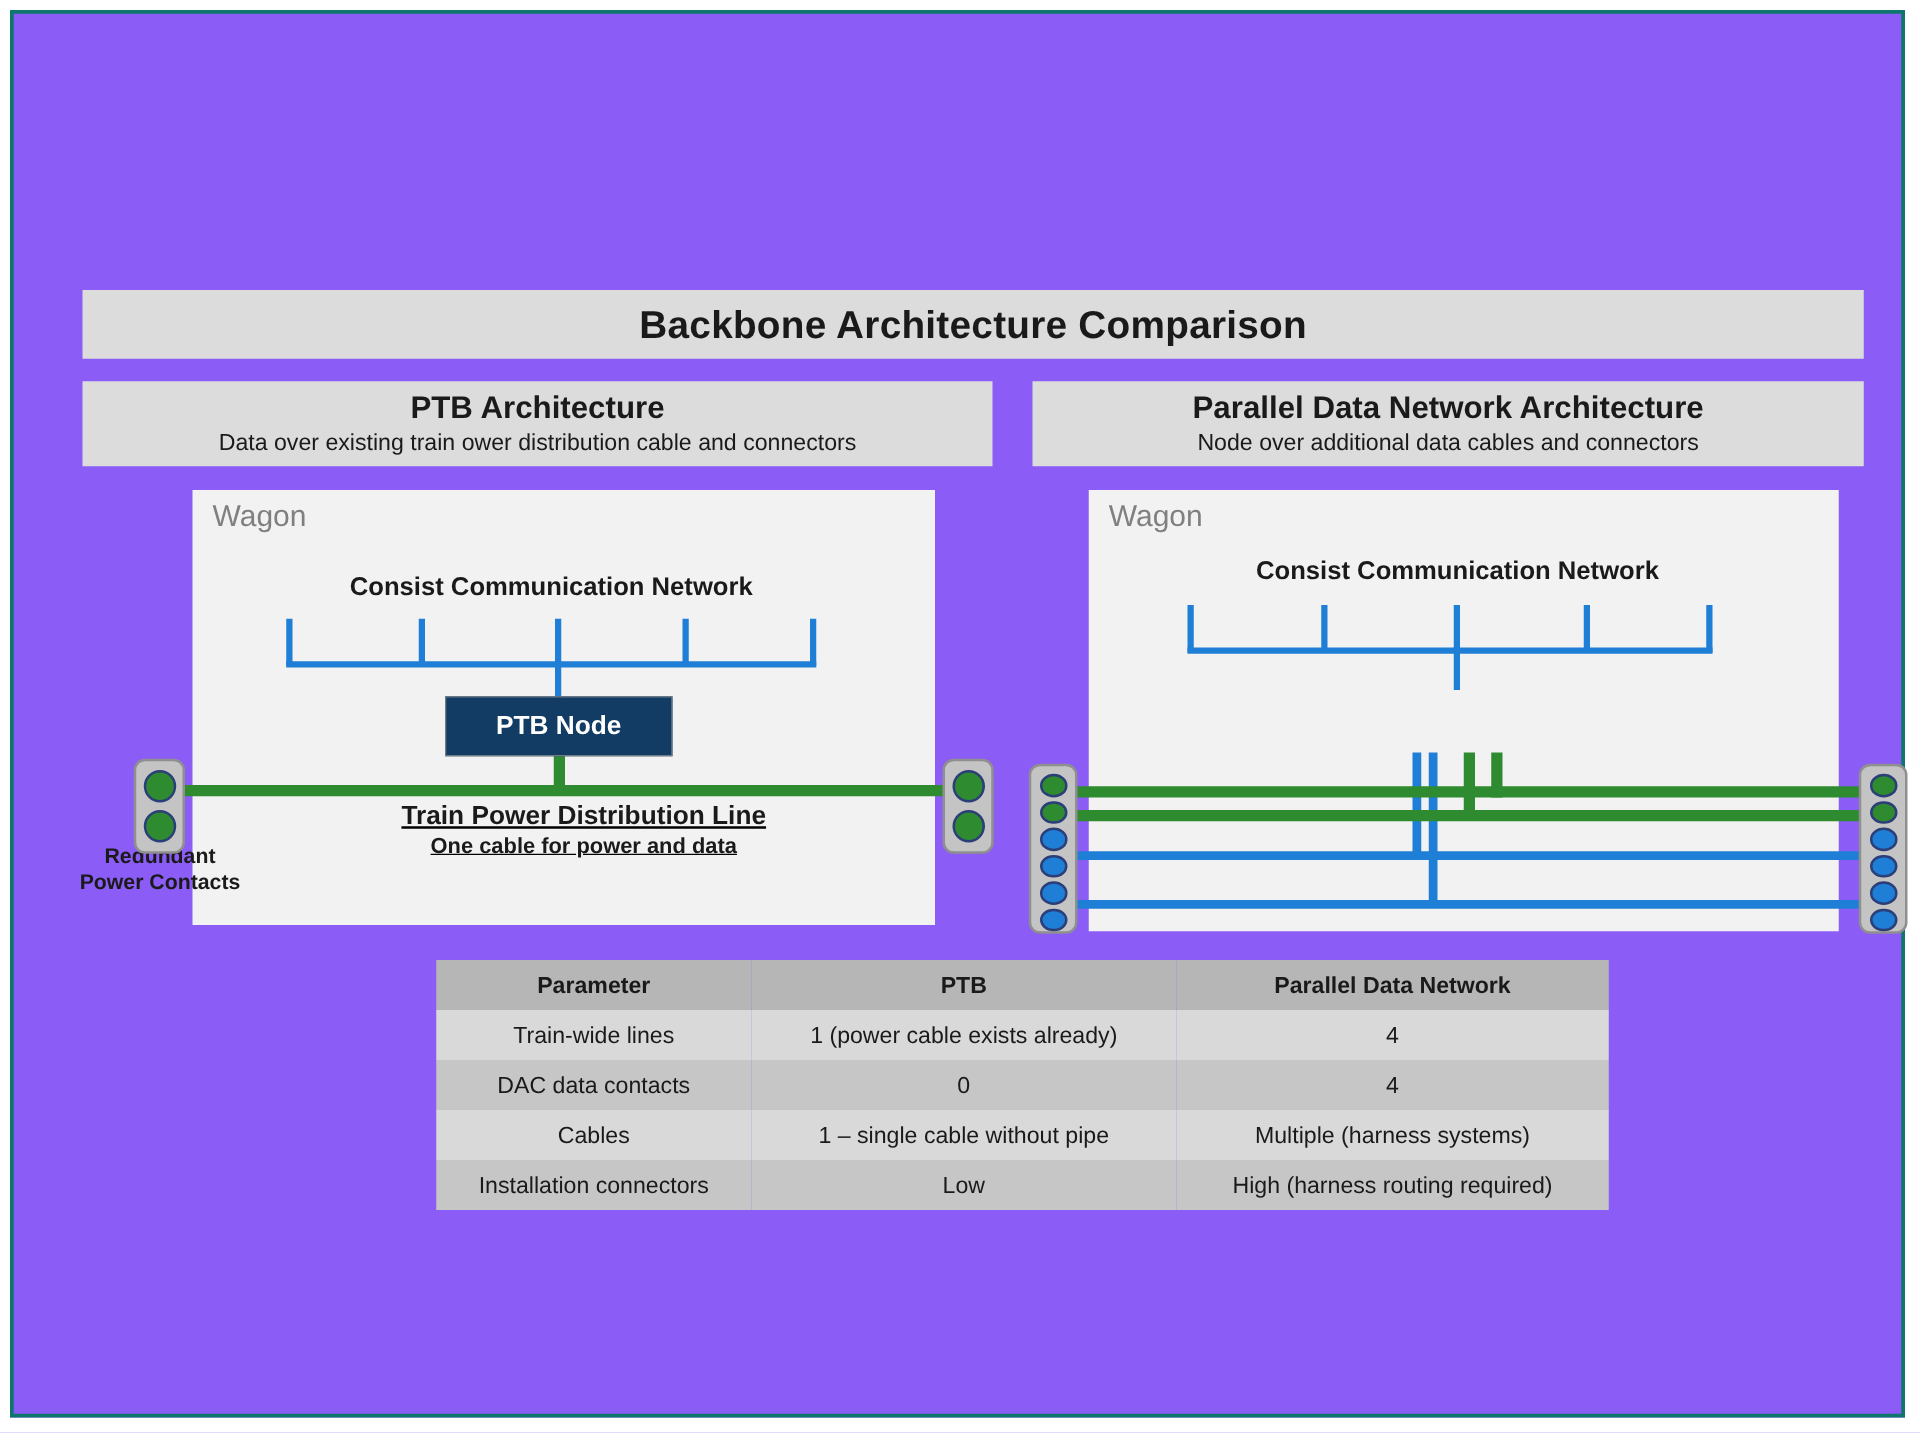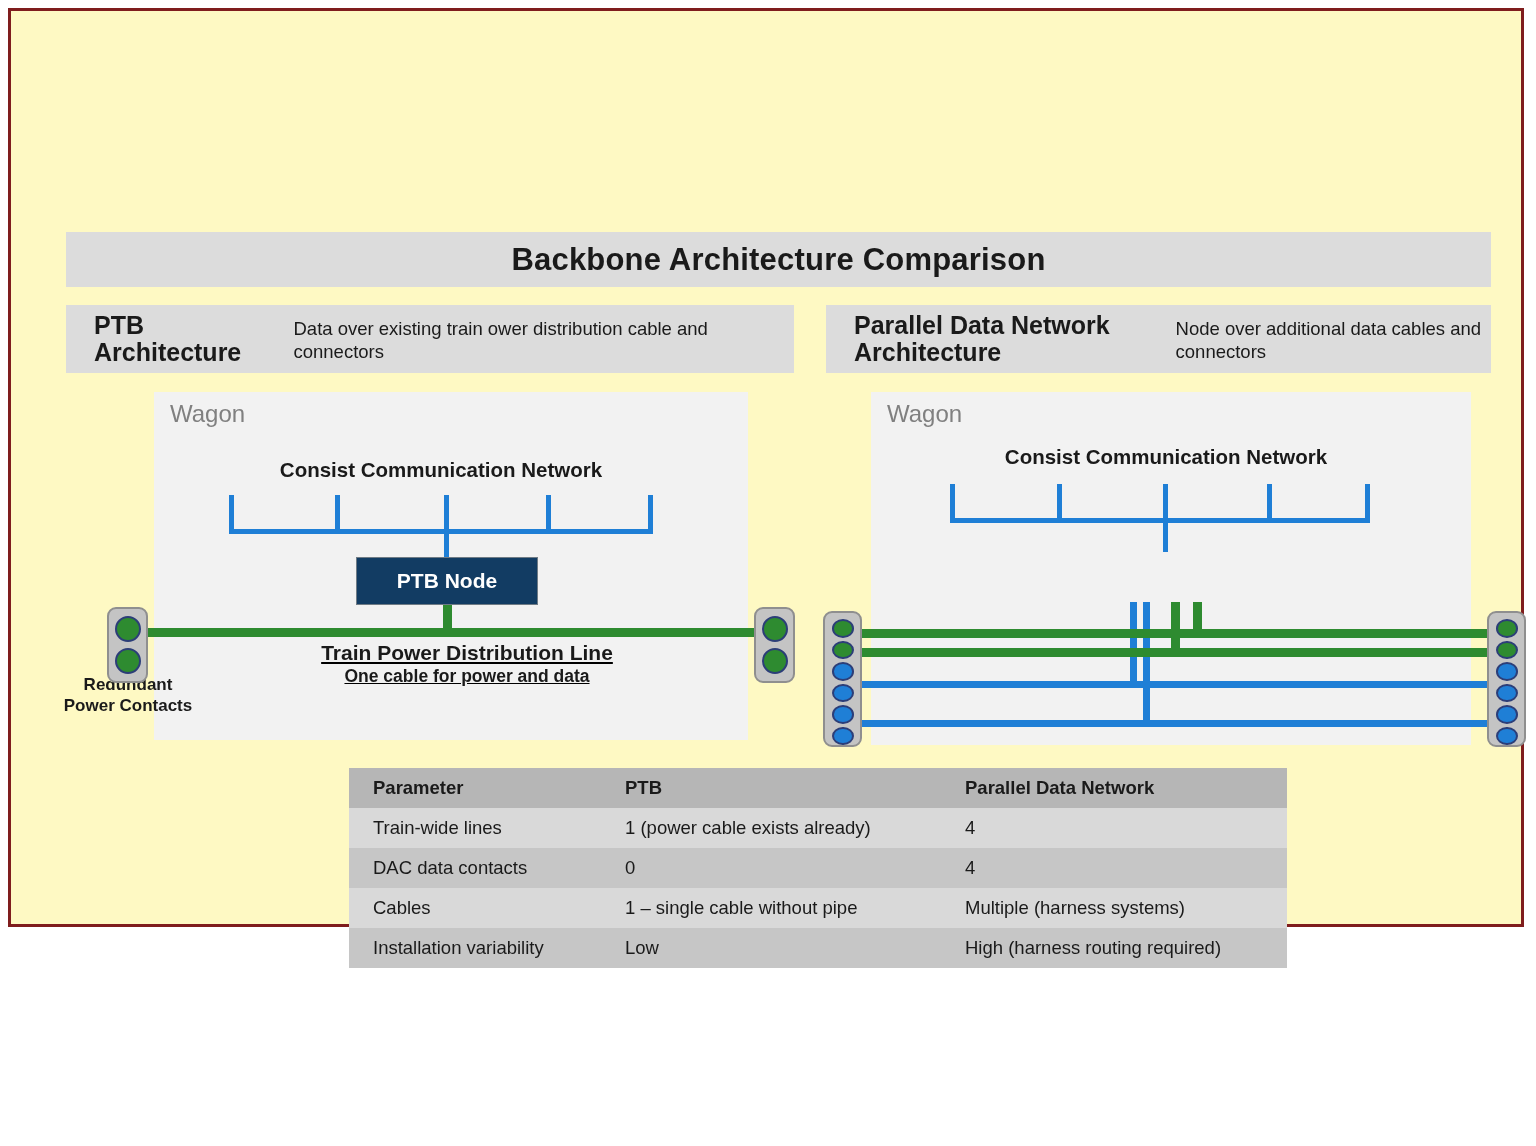--- a/index.html
+++ b/index.html
@@ -12,24 +12,24 @@
     height: 1146px;
     font-family: "Liberation Sans", sans-serif;
     position: relative;
     overflow: hidden;
   }
   #canvas-frame {
     position: absolute;
     left: 8px;
     top: 8px;
     width: 1516px;
-    height: 919px;
-    border: 3px solid #7f1d1d;
-    box-sizing: border-box;
-    background: #fef9c3;
+    height: 1126px;
+    border: 3px solid #0f766e;
+    box-sizing: border-box;
+    background: #8b5cf6;
   }
   
   #main-title {
     position: absolute;
     left: 55px;
     top: 221px;
     width: 1425px;
     height: 55px;
     background: #dcdcdc;
     display: flex;
@@ -40,24 +40,24 @@
     color: #1a1a1a;
     letter-spacing: 0.2px;
   }
   
   .col-header {
     position: absolute;
     top: 294px;
     height: 68px;
     background: #dcdcdc;
     display: flex;
+    flex-direction: column;
     align-items: center;
     justify-content: center;
     box-sizing: border-box;
-    padding-left: 28px;
   }
   #header-left  { left: 55px;  width: 728px; }
   #header-right { left: 815px; width: 665px; }
   .col-header .ch-title {
     font-size: 25px;
     font-weight: bold;
     color: #1a1a1a;
     line-height: 1.08;
   }
   .col-header .ch-sub {
@@ -216,21 +216,21 @@
     left: 338px;
     top: 757px;
     width: 938px;
     border-collapse: collapse;
     table-layout: fixed;
     font-size: 18.5px;
     color: #1a1a1a;
   }
   #comparison-table th,
   #comparison-table td {
-    text-align: left;
+    text-align: center;
     padding: 9px 24px;
     border: none;
     vertical-align: middle;
   }
   #comparison-table th { font-weight: bold; background: #b6b6b6; height: 20px; }
   #comparison-table tbody tr.row-odd  td { background: #d9d9d9; }
   #comparison-table tbody tr.row-even td { background: #c6c6c6; }
   #comparison-table col.c1 { width: 252px; }
   #comparison-table col.c2 { width: 340px; }
   #comparison-table col.c3 { width: 346px; }
@@ -359,20 +359,20 @@
         <td>DAC data contacts</td>
         <td>0</td>
         <td>4</td>
       </tr>
       <tr class="row-odd">
         <td>Cables</td>
         <td>1 – single cable without pipe</td>
         <td>Multiple (harness systems)</td>
       </tr>
       <tr class="row-even">
-        <td>Installation variability</td>
+        <td>Installation connectors</td>
         <td>Low</td>
         <td>High (harness routing required)</td>
       </tr>
     </tbody>
   </table>
 
 </div>
 
 </body></html>

